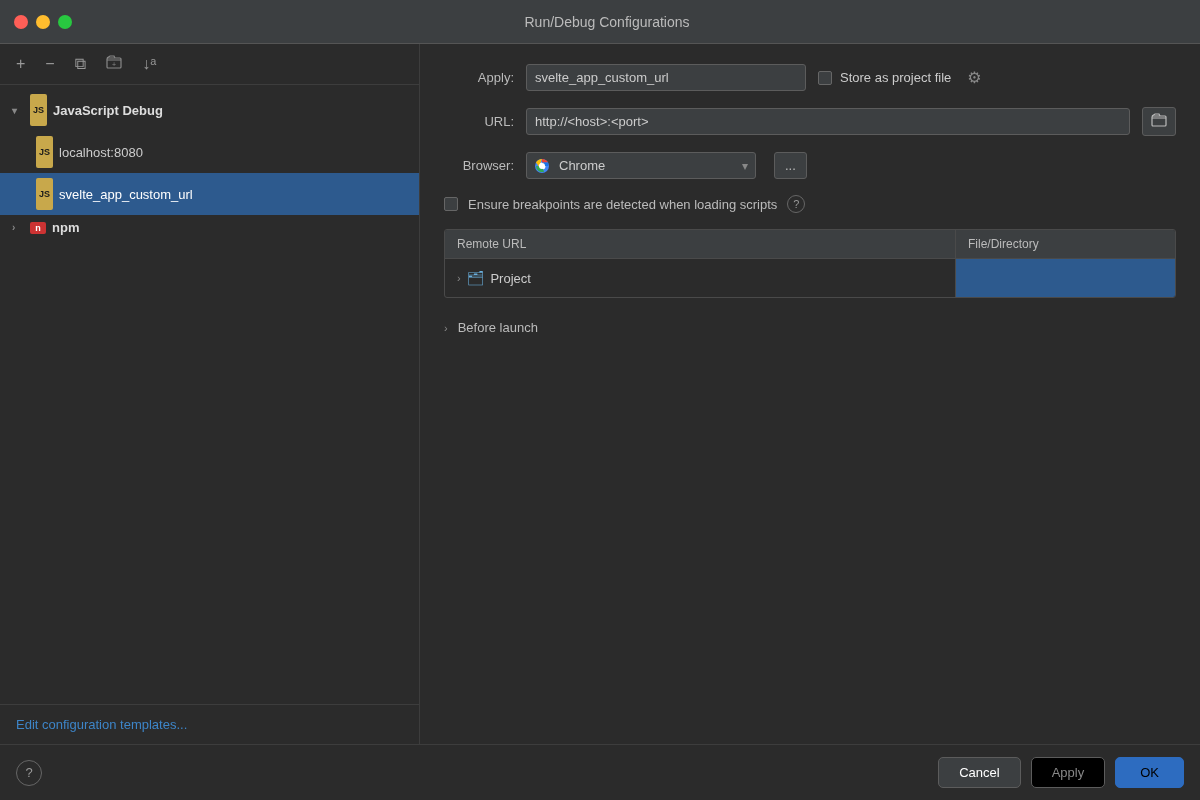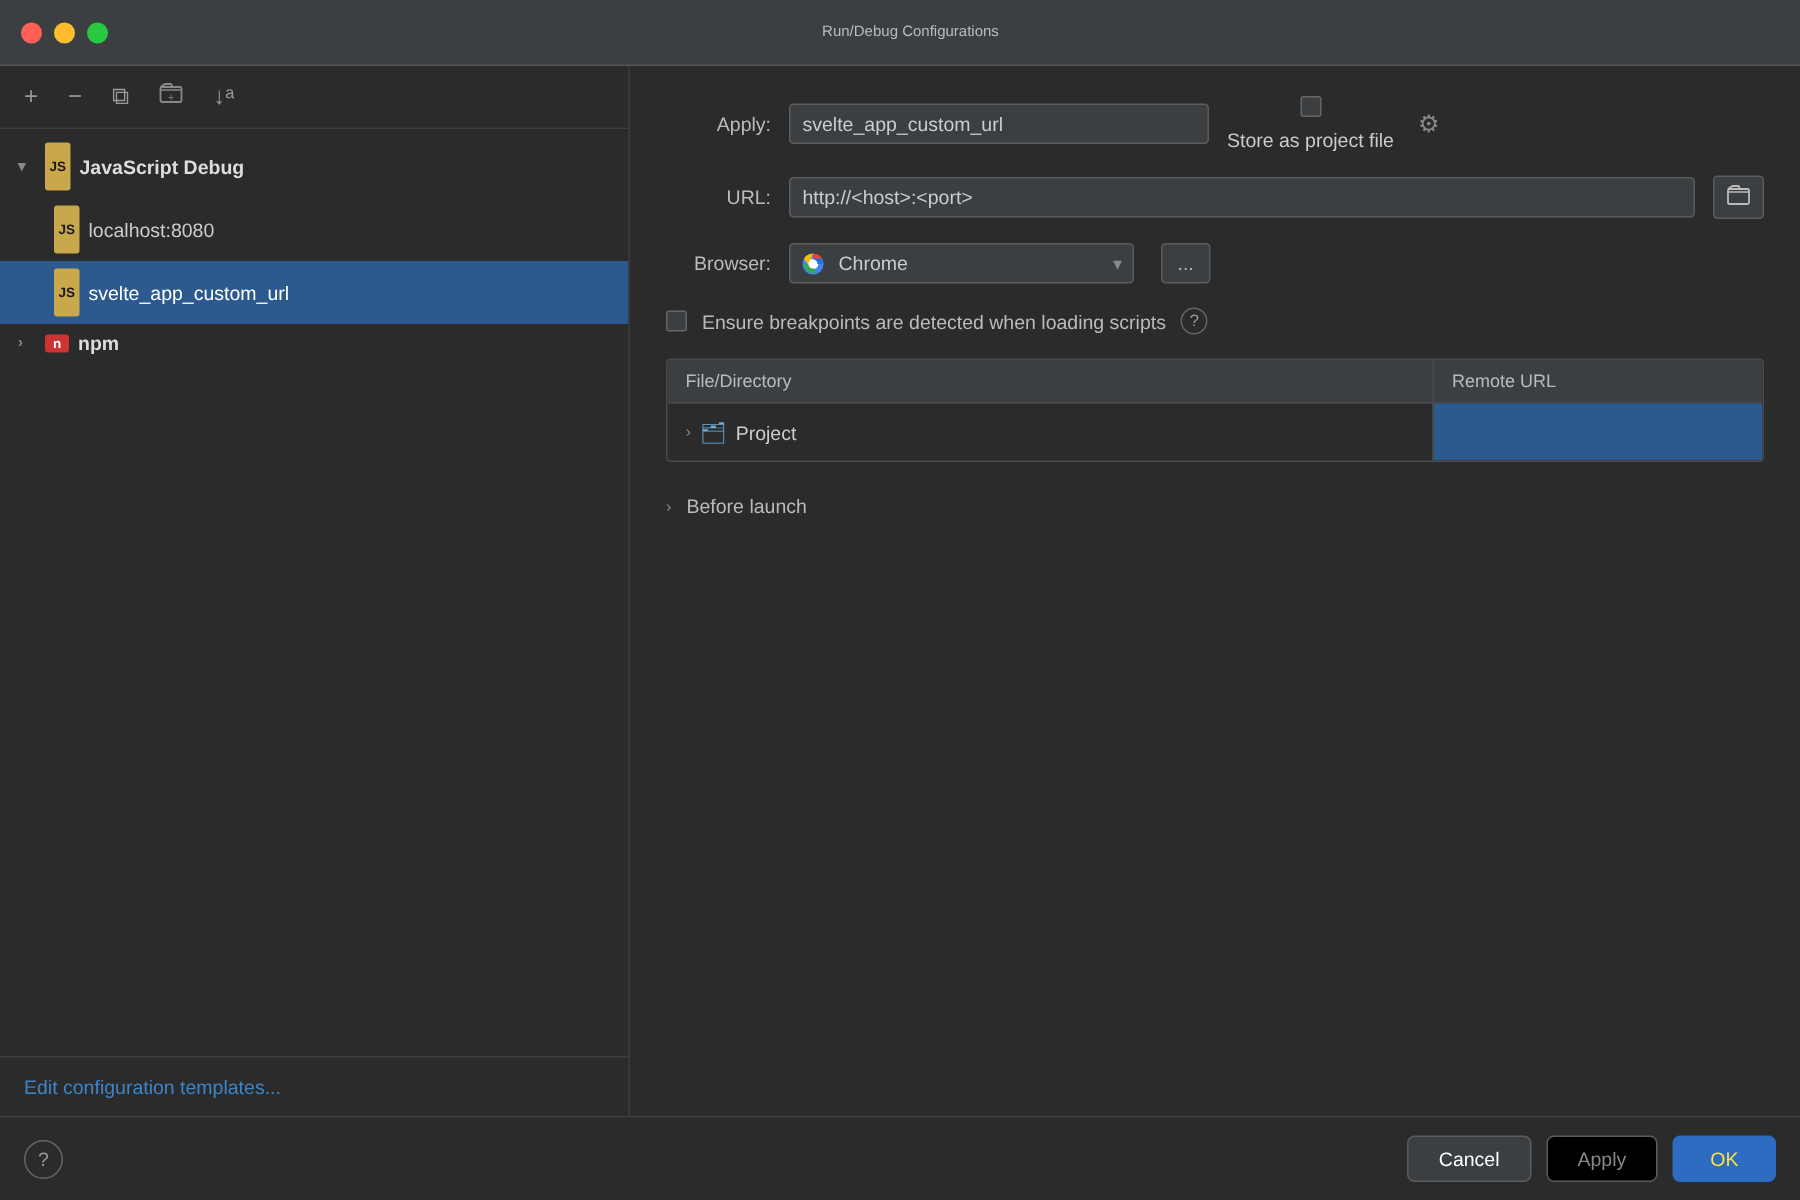--- a/index.html
+++ b/index.html
@@ -40,21 +40,21 @@
       width: 14px;
       height: 14px;
       border-radius: 50%;
     }
     .tl-red { background: #ff5f57; }
     .tl-yellow { background: #ffbd2e; }
     .tl-green { background: #28c840; }
 
     .title-bar-title {
       color: #bbb;
-      font-size: 10px;
+      font-size: 14px;
       font-weight: 400;
       padding-left: 14px;
     }
 
     
     .main-layout {
       display: flex;
       flex: 1;
       overflow: hidden;
     }
@@ -194,21 +194,20 @@
 
     .url-input {
       flex: 1;
     }
 
     .store-project-row {
       display: flex;
       align-items: center;
       gap: 8px;
       margin-left: 0;
-      flex-direction: column;
     }
 
     .checkbox {
       width: 14px;
       height: 14px;
       border: 1px solid #666;
       background: #3c3f41;
       border-radius: 2px;
       cursor: pointer;
     }
@@ -429,21 +428,21 @@
       color: #888;
       padding: 7px 20px;
       border-radius: 5px;
       font-size: 13px;
       cursor: pointer;
     }
 
     .btn-ok {
       background: #2d6cc0;
       border: 1px solid #2d6cc0;
-      color: #fde047;
+      color: #000000;
       padding: 7px 24px;
       border-radius: 5px;
       font-size: 13px;
       cursor: pointer;
       font-weight: 500;
     }
 
     
     .chrome-svg {
       width: 16px;
@@ -578,22 +577,22 @@
 
     <div class="breakpoints-row">
       <div class="checkbox"></div>
       <span class="breakpoints-label">Ensure breakpoints are detected when loading scripts</span>
       <div class="help-icon">?</div>
     </div>
 
 
     <div class="table-container">
       <div class="table-header">
+        <div class="table-header-cell">Remote URL</div>
         <div class="table-header-cell">File/Directory</div>
-        <div class="table-header-cell">Remote URL</div>
       </div>
       <div class="table-row-data">
         <div class="table-cell">
           <span class="row-arrow">›</span>
           <span class="folder-icon-small">🗂</span>
           <span>Project</span>
         </div>
         <div class="table-cell">
           <input type="text" style="background: transparent; border: none; color: rgb(204, 204, 204); font-size: 13px; width: 100%; outline: none;">
         </div>

